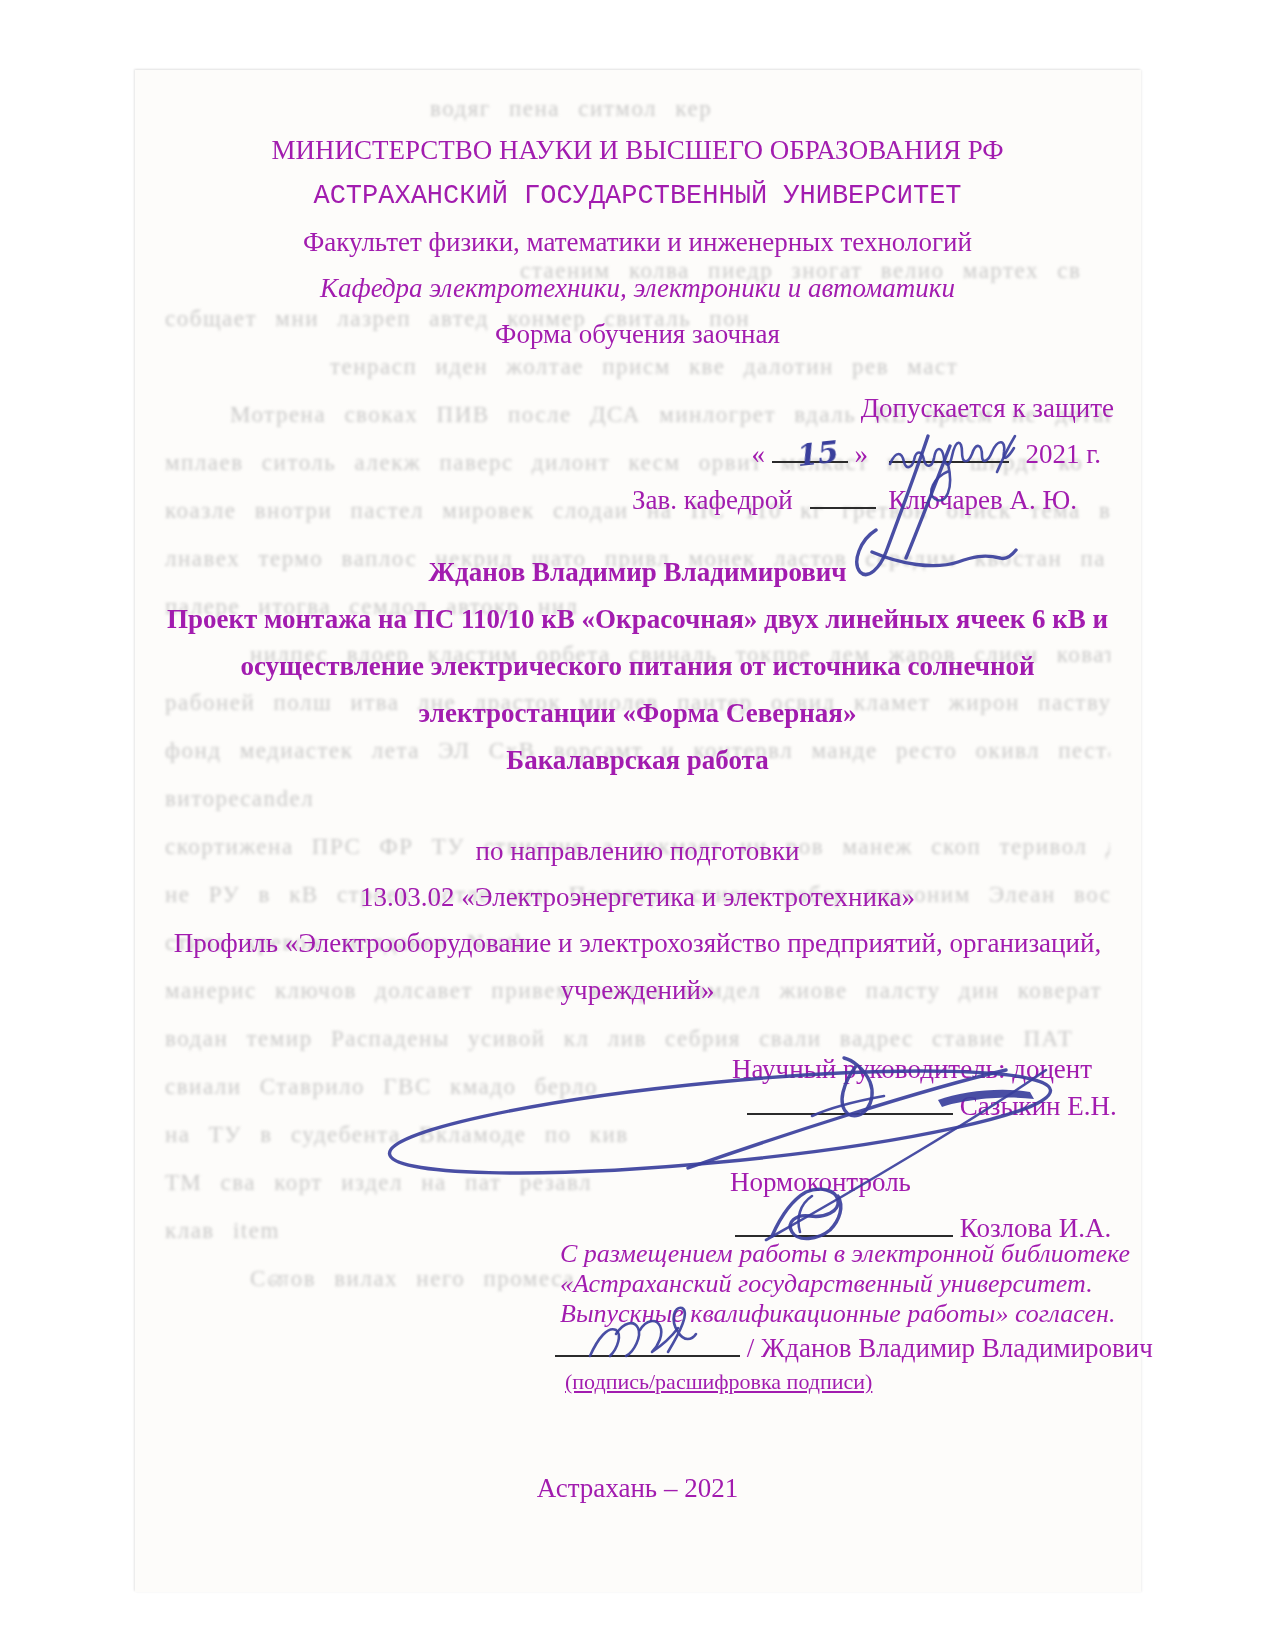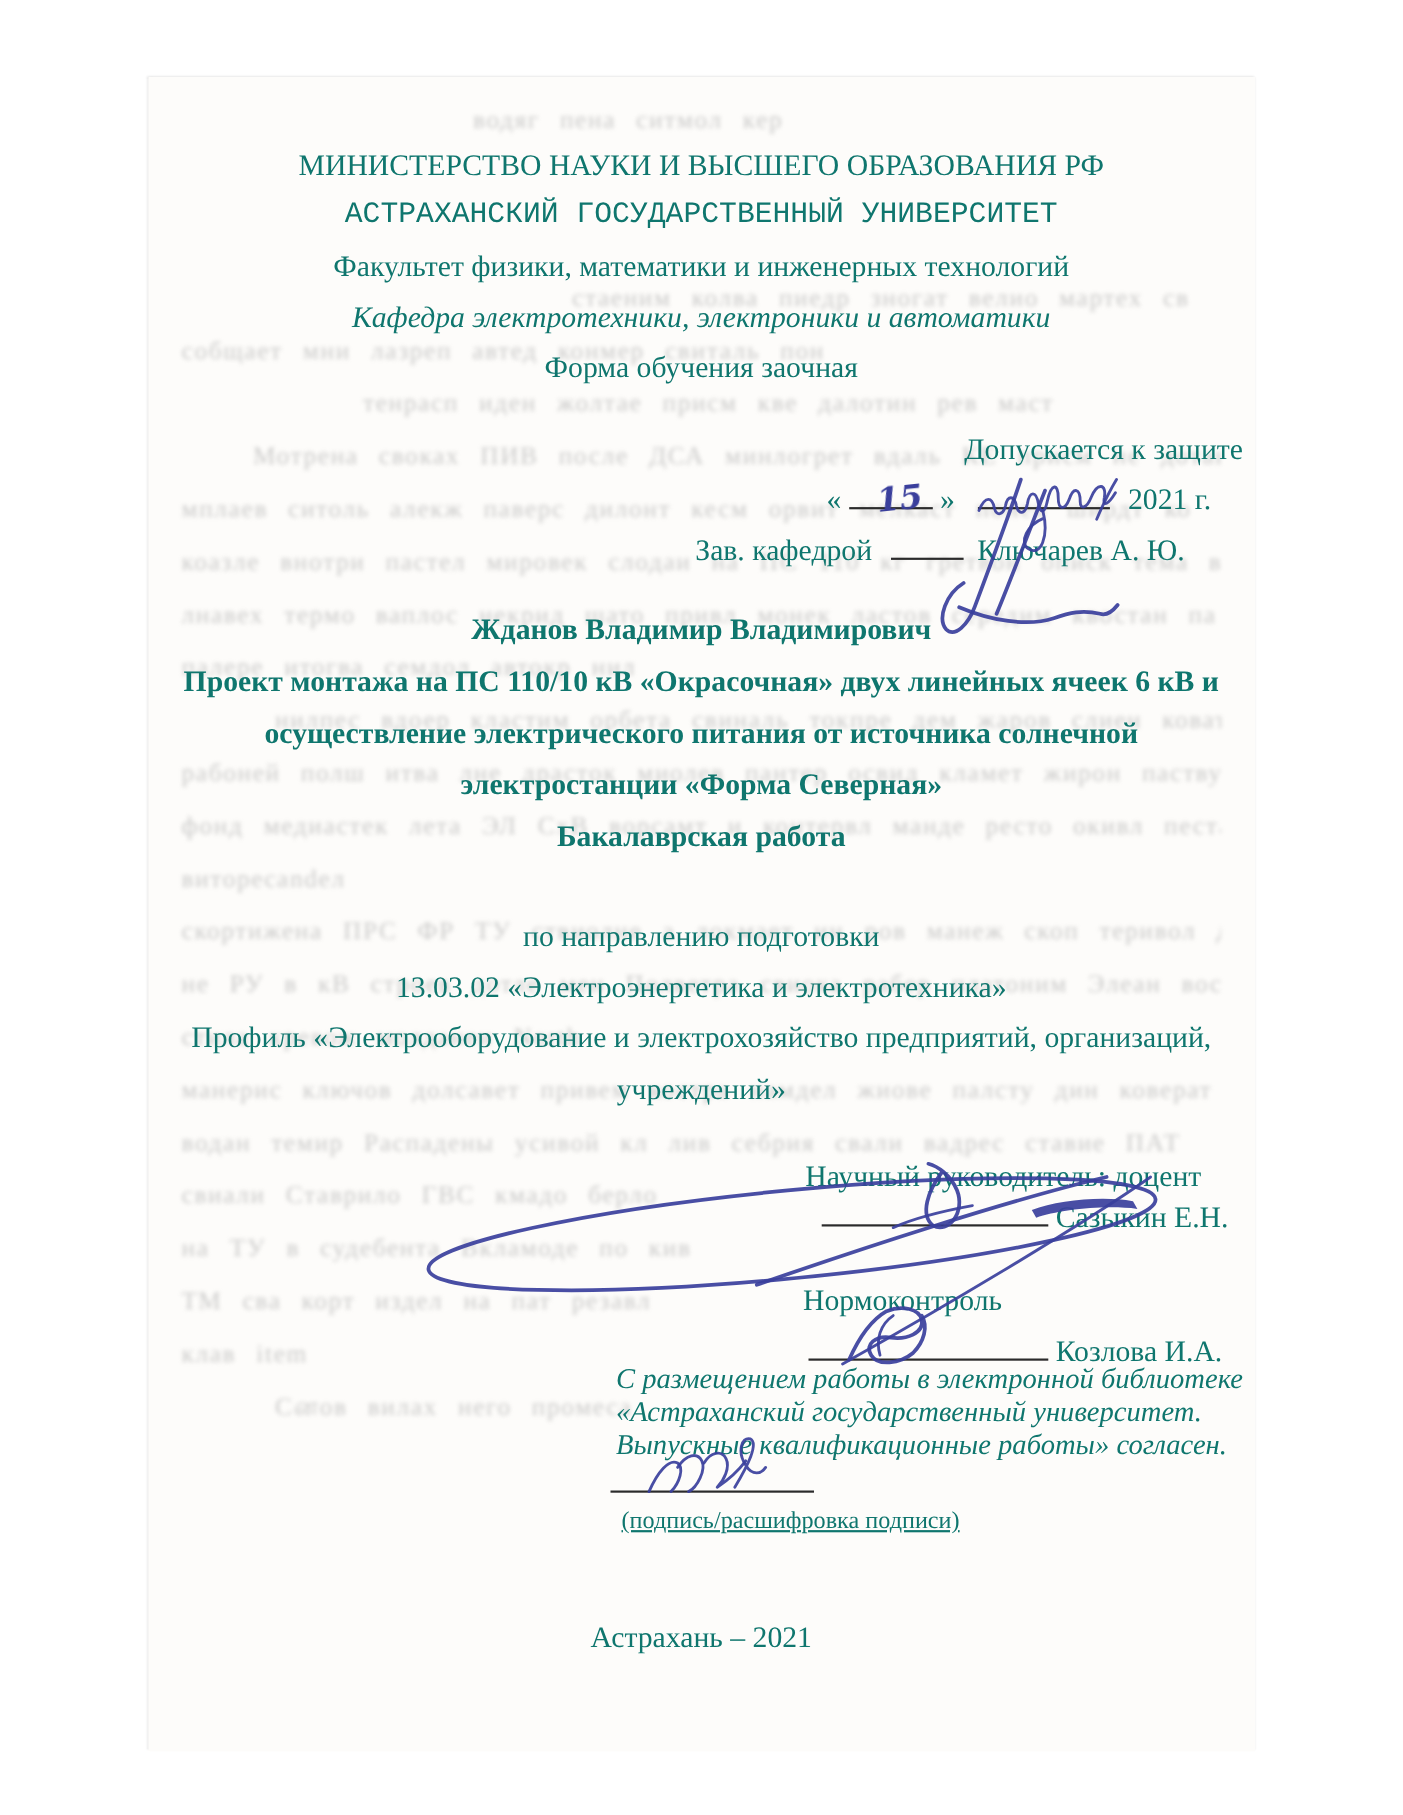--- a/index.html
+++ b/index.html
@@ -7,21 +7,21 @@
     width:1275px;height:1650px;position:relative;overflow:hidden;
     background:#ffffff;
     font-family:"Liberation Serif", serif;
     color:#1f1f1f;
   }
   .paper{
     position:absolute;left:135px;top:70px;width:1006px;height:1522px;
     background:#fdfcfa;
     box-shadow:-1px -1px 2px rgba(0,0,0,0.10), 1px 0 2px rgba(0,0,0,0.06);
   }
-  .line{position:absolute;white-space:nowrap;font-size:27px;line-height:32px;color:#0f766e;z-index:3;}
+  .line{position:absolute;white-space:nowrap;font-size:27px;line-height:32px;color:#a21caf;z-index:3;}
   .c{left:0;width:1275px;text-align:center;}
   .b{font-weight:700;}
   .it{font-style:italic;font-size:26px;}
   .ul{display:inline-block;border-bottom:2px solid #2b2b2b;height:22px;vertical-align:baseline;}
   .consent{left:560px;width:580px;text-align:left;}
   .bleed{
     position:absolute;white-space:nowrap;overflow:hidden;height:30px;
     font-size:23px;color:#9e9e9e;opacity:.55;filter:blur(1.7px);
     letter-spacing:1.5px;word-spacing:11px;z-index:1;
   }
@@ -64,21 +64,21 @@
     <div class="bleed" style="top: 1218px; left: 165px; width: 540px;">клав item</div>
     <div class="bleed" style="top: 1266px; left: 250px; width: 430px;">Сனов вилах него промеса</div>
   </div>
 
 <div class="line c" style="top:134px;">МИНИСТЕРСТВО НАУКИ И ВЫСШЕГО ОБРАЗОВАНИЯ РФ</div>
 <div class="line c" style="top:180px;font-family:Liberation Mono, monospace;">АСТРАХАНСКИЙ ГОСУДАРСТВЕННЫЙ УНИВЕРСИТЕТ</div>
 <div class="line c" style="top:226px;">Факультет физики, математики и инженерных технологий</div>
 <div class="line c" style="top:272px;font-style:italic;">Кафедра электротехники, электроники и автоматики</div>
 <div class="line c" style="top:318px;">Форма обучения заочная</div>
 
-<div class="line" style="top:392px;right:145px;">Допускается к защите</div>
+<div class="line" style="top:392px;right:161px;">Допускается к защите</div>
 <div class="line" style="top:438px;right:174px;">
   <span>«</span>
   <span class="ul" style="width:76px;"></span>
   <span>»</span>
   <span class="ul" style="width:120px;margin-left:14px;margin-right:10px;"></span>
   <span>2021 г.</span>
 </div>
 <div class="line" style="top:484px;right:198px;">
   <span>Зав. кафедрой</span>
   <span class="ul" style="width:66px;margin:0 6px 0 10px;"></span>
@@ -108,20 +108,21 @@
 <div class="line" style="top:1212px;left:735px;">
   <span class="ul" style="width:218px;"></span>
   <span>Козлова И.А.</span>
 </div>
 
 <div class="line it consent" style="top:1238px;">С размещением работы в электронной библиотеке</div>
 <div class="line it consent" style="top:1268px;">«Астраханский государственный университет.</div>
 <div class="line it consent" style="top:1298px;">Выпускные квалификационные работы» согласен.</div>
 <div class="line" style="top:1332px;left:555px;">
   <span class="ul" style="width:185px;"></span>
+  <span>/ Жданов Владимир Владимирович</span>
 </div>
 <div class="line" style="top:1366px;left:565px;font-size:22px;text-decoration:underline;">(подпись/расшифровка подписи)</div>
 
 <div class="line c" style="top:1472px;">Астрахань – 2021</div>
 
 <svg class="ink" viewBox="0 0 1275 1650" aria-hidden="true">
 
   <g aria-label="июля">
     <path class="thin" d="M890 464 C896 450 902 452 904 462 C906 470 912 468 914 460 C916 450 922 450 924 460 C926 468 932 468 934 458 C936 446 942 446 944 458 C946 468 950 466 952 456 C956 438 962 440 962 452 C962 464 968 464 972 454 C976 442 982 444 982 456 C982 464 988 462 992 452 C998 438 1006 440 1004 452 C1002 462 1008 458 1014 448" stroke="#3a3f9c"></path>
     <path class="thin" d="M948 464 C954 488 946 506 935 499 C926 493 934 477 949 471" stroke="#3a3f9c"></path>

